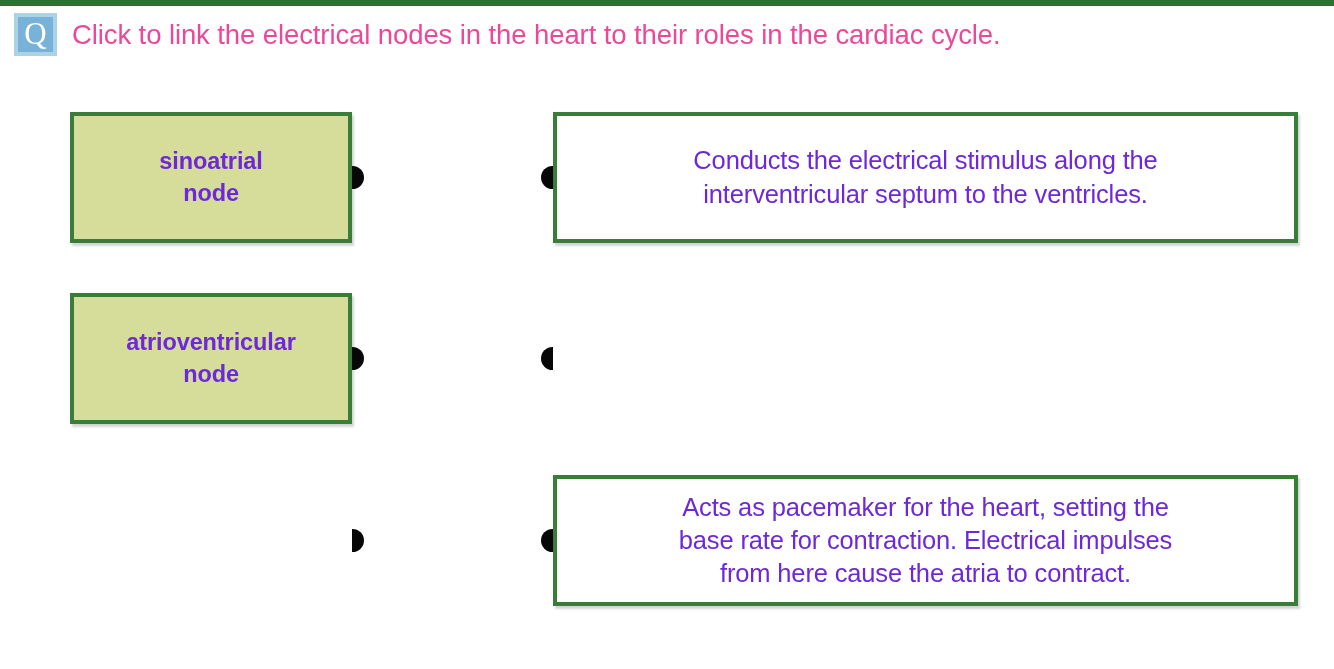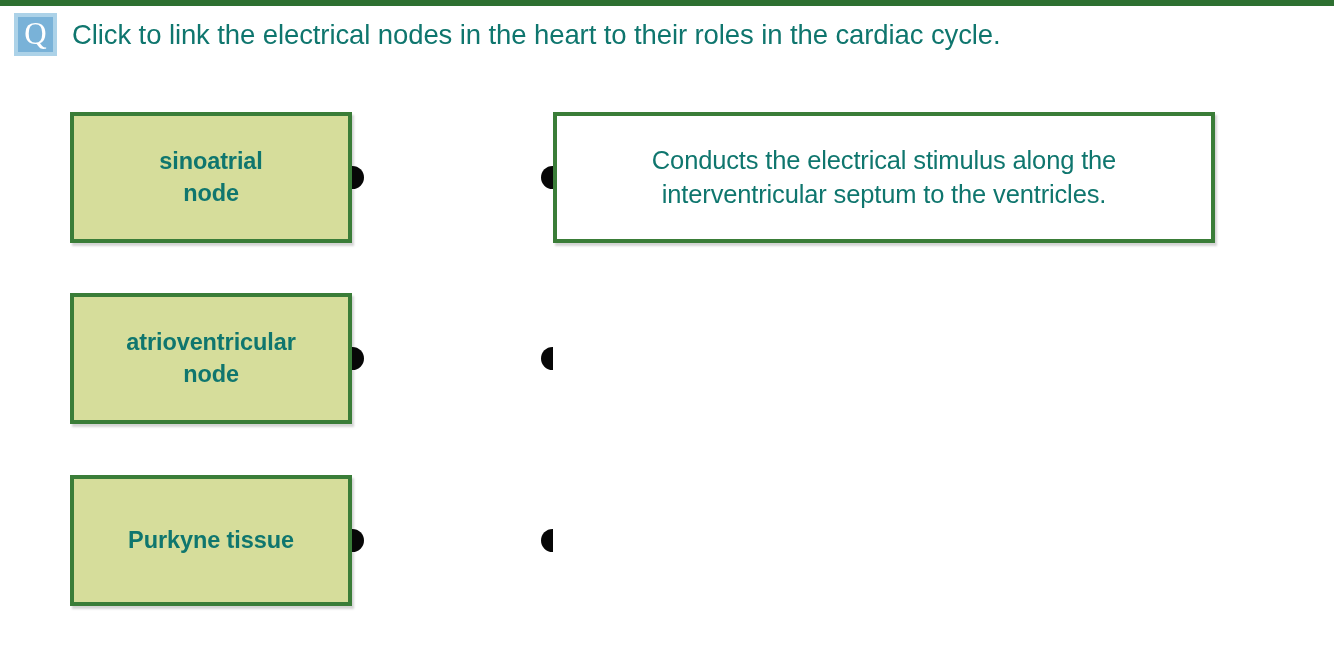--- a/index.html
+++ b/index.html
@@ -55,21 +55,21 @@
     position: relative;
     top: -1px;
   }
   #header-text {
     position: absolute;
     left: 72px;
     top: 5px;
     height: 48px;
     display: flex;
     align-items: center;
-    color: #0f766e;
+    color: #ec4899;
     font-size: 27.5px;
     font-weight: 400;
     letter-spacing: -0.1px;
     white-space: nowrap;
   }
 
   
   #board {
     position: absolute;
     left: 0; top: 0;
@@ -90,38 +90,38 @@
   .term-box, .def-box {
     position: absolute;
     top: 0;
     height: 131px;
     box-sizing: border-box;
     border: 4px solid #3A7D38;
     display: flex;
     align-items: center;
     justify-content: center;
     text-align: center;
-    color: #0f766e;
+    color: #6d28d9;
     box-shadow: 2px 3px 2px rgba(0,0,0,0.17);
   }
 
   .term-box {
     left: 70px;
     width: 282px;
     background: #D6DD9B;
     font-size: 23.5px;
     font-weight: bold;
     line-height: 1.32;
     letter-spacing: -0.1px;
     padding: 0 10px;
   }
 
   .def-box {
     left: 553px;
-    width: 662px;
+    width: 745px;
     background: #FFFFFF;
     font-size: 25.5px;
     font-weight: 400;
     line-height: 1.3;
     letter-spacing: -0.15px;
     padding: 8px 16px;
   }
 
   
   .connector {
@@ -164,18 +164,18 @@
     <div class="def-box">Conducts the electrical stimulus along the<br>interventricular septum to the ventricles.</div>
   </div>
 
   <div class="row row-1">
     <div class="term-box">atrioventricular<br>node</div>
     <div class="connector connector-right"></div>
     <div class="connector connector-left"></div>
   </div>
 
   <div class="row row-2">
-    <div class="term-box">Purkyne tissue</div>
     <div class="connector connector-right"></div>
     <div class="connector connector-left"></div>
+    <div class="def-box">Acts as pacemaker for the heart, setting the<br>base rate for contraction. Electrical impulses<br>from here cause the atria to contract.</div>
   </div>
 
 </div>
 
 </body></html>

